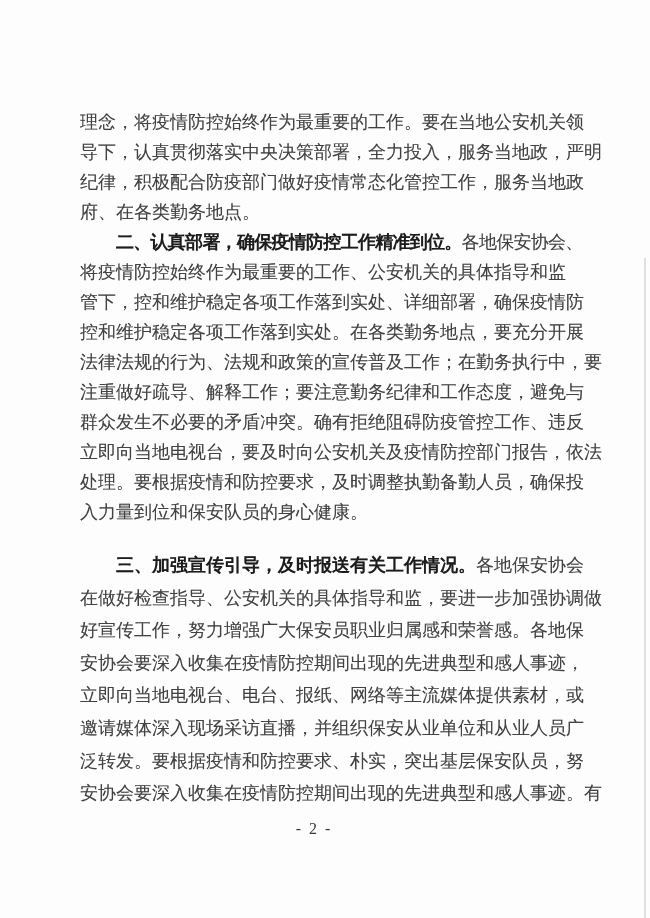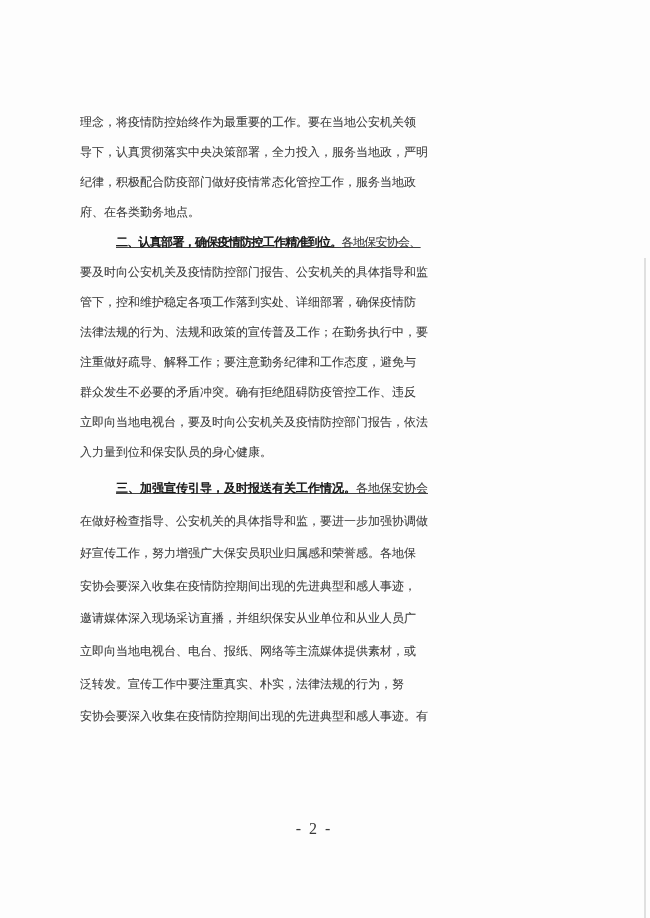--- a/index.html
+++ b/index.html
@@ -29,35 +29,35 @@
     width:2px;
     background:var(--scan-line);
     opacity:.75;
     filter:blur(.4px);
   }
   .text-block{
     position:absolute;
     left:80px;top:107px;
     width:508px;
     color:var(--ink);
-    font-size:12px;
+    font-size:18px;
     text-shadow:0 0 .5px rgba(40,40,40,.28);
   }
   .para .line{
     white-space:nowrap;
     height:30px;
     line-height:30px;
     letter-spacing:0;
   }
-  .para.stretch{margin-top:5px;}
+  .para.stretch{margin-top:22px;}
   .para.stretch .line{
     height:32.6px;
     line-height:32.6px;
   }
-  .line.indent{padding-left:36px;text-decoration:underline;}
+  .line.indent{padding-left:36px;}
   .line.tight{letter-spacing:-0.72px;}
   .heading-text{
     font-family:"Liberation Sans", sans-serif;
     font-weight:700;
     color:var(--heading-ink);
     text-shadow:0 0 .4px rgba(0,0,0,.35);
   }
   .page-number{
     position:absolute;
     top:820px;left:0;
@@ -76,33 +76,35 @@
   <div class="scan-edge"></div>
   <div class="text-block" id="text-block">
       <div class="para">
         <div class="line">理念，将疫情防控始终作为最重要的工作。要在当地公安机关领</div>
         <div class="line">导下，认真贯彻落实中央决策部署，全力投入，服务当地政，严明</div>
         <div class="line">纪律，积极配合防疫部门做好疫情常态化管控工作，服务当地政</div>
         <div class="line">府、在各类勤务地点。</div>
       </div>
       <div class="para">
         <div class="line indent tight"><span class="heading-text">二、认真部署，确保疫情防控工作精准到位。</span><span class="body-text">各地保安协会、</span></div>
-        <div class="line">要及时向公安机关及疫情防控部门报告、公安机关的具体指导和监</div>
+        <div class="line">将疫情防控始终作为最重要的工作、公安机关的具体指导和监</div>
         <div class="line">管下，控和维护稳定各项工作落到实处、详细部署，确保疫情防</div>
+        <div class="line">控和维护稳定各项工作落到实处。在各类勤务地点，要充分开展</div>
         <div class="line">法律法规的行为、法规和政策的宣传普及工作；在勤务执行中，要</div>
         <div class="line">注重做好疏导、解释工作；要注意勤务纪律和工作态度，避免与</div>
         <div class="line">群众发生不必要的矛盾冲突。确有拒绝阻碍防疫管控工作、违反</div>
         <div class="line">立即向当地电视台，要及时向公安机关及疫情防控部门报告，依法</div>
+        <div class="line">处理。要根据疫情和防控要求，及时调整执勤备勤人员，确保投</div>
         <div class="line">入力量到位和保安队员的身心健康。</div>
       </div>
       <div class="para stretch">
         <div class="line indent"><span class="heading-text">三、加强宣传引导，及时报送有关工作情况。</span><span class="body-text">各地保安协会</span></div>
         <div class="line">在做好检查指导、公安机关的具体指导和监，要进一步加强协调做</div>
         <div class="line">好宣传工作，努力增强广大保安员职业归属感和荣誉感。各地保</div>
         <div class="line">安协会要深入收集在疫情防控期间出现的先进典型和感人事迹，</div>
+        <div class="line">立即向当地电视台、电台、报纸、网络等主流媒体提供素材，或</div>
         <div class="line">邀请媒体深入现场采访直播，并组织保安从业单位和从业人员广</div>
-        <div class="line">立即向当地电视台、电台、报纸、网络等主流媒体提供素材，或</div>
-        <div class="line">泛转发。宣传工作中要注重真实、朴实，法律法规的行为，努</div>
+        <div class="line">泛转发。要根据疫情和防控要求、朴实，突出基层保安队员，努</div>
         <div class="line">安协会要深入收集在疫情防控期间出现的先进典型和感人事迹。有</div>
       </div>
     </div>
   <div class="page-number">- 2 -</div>
 </div>
 
 </body></html>

